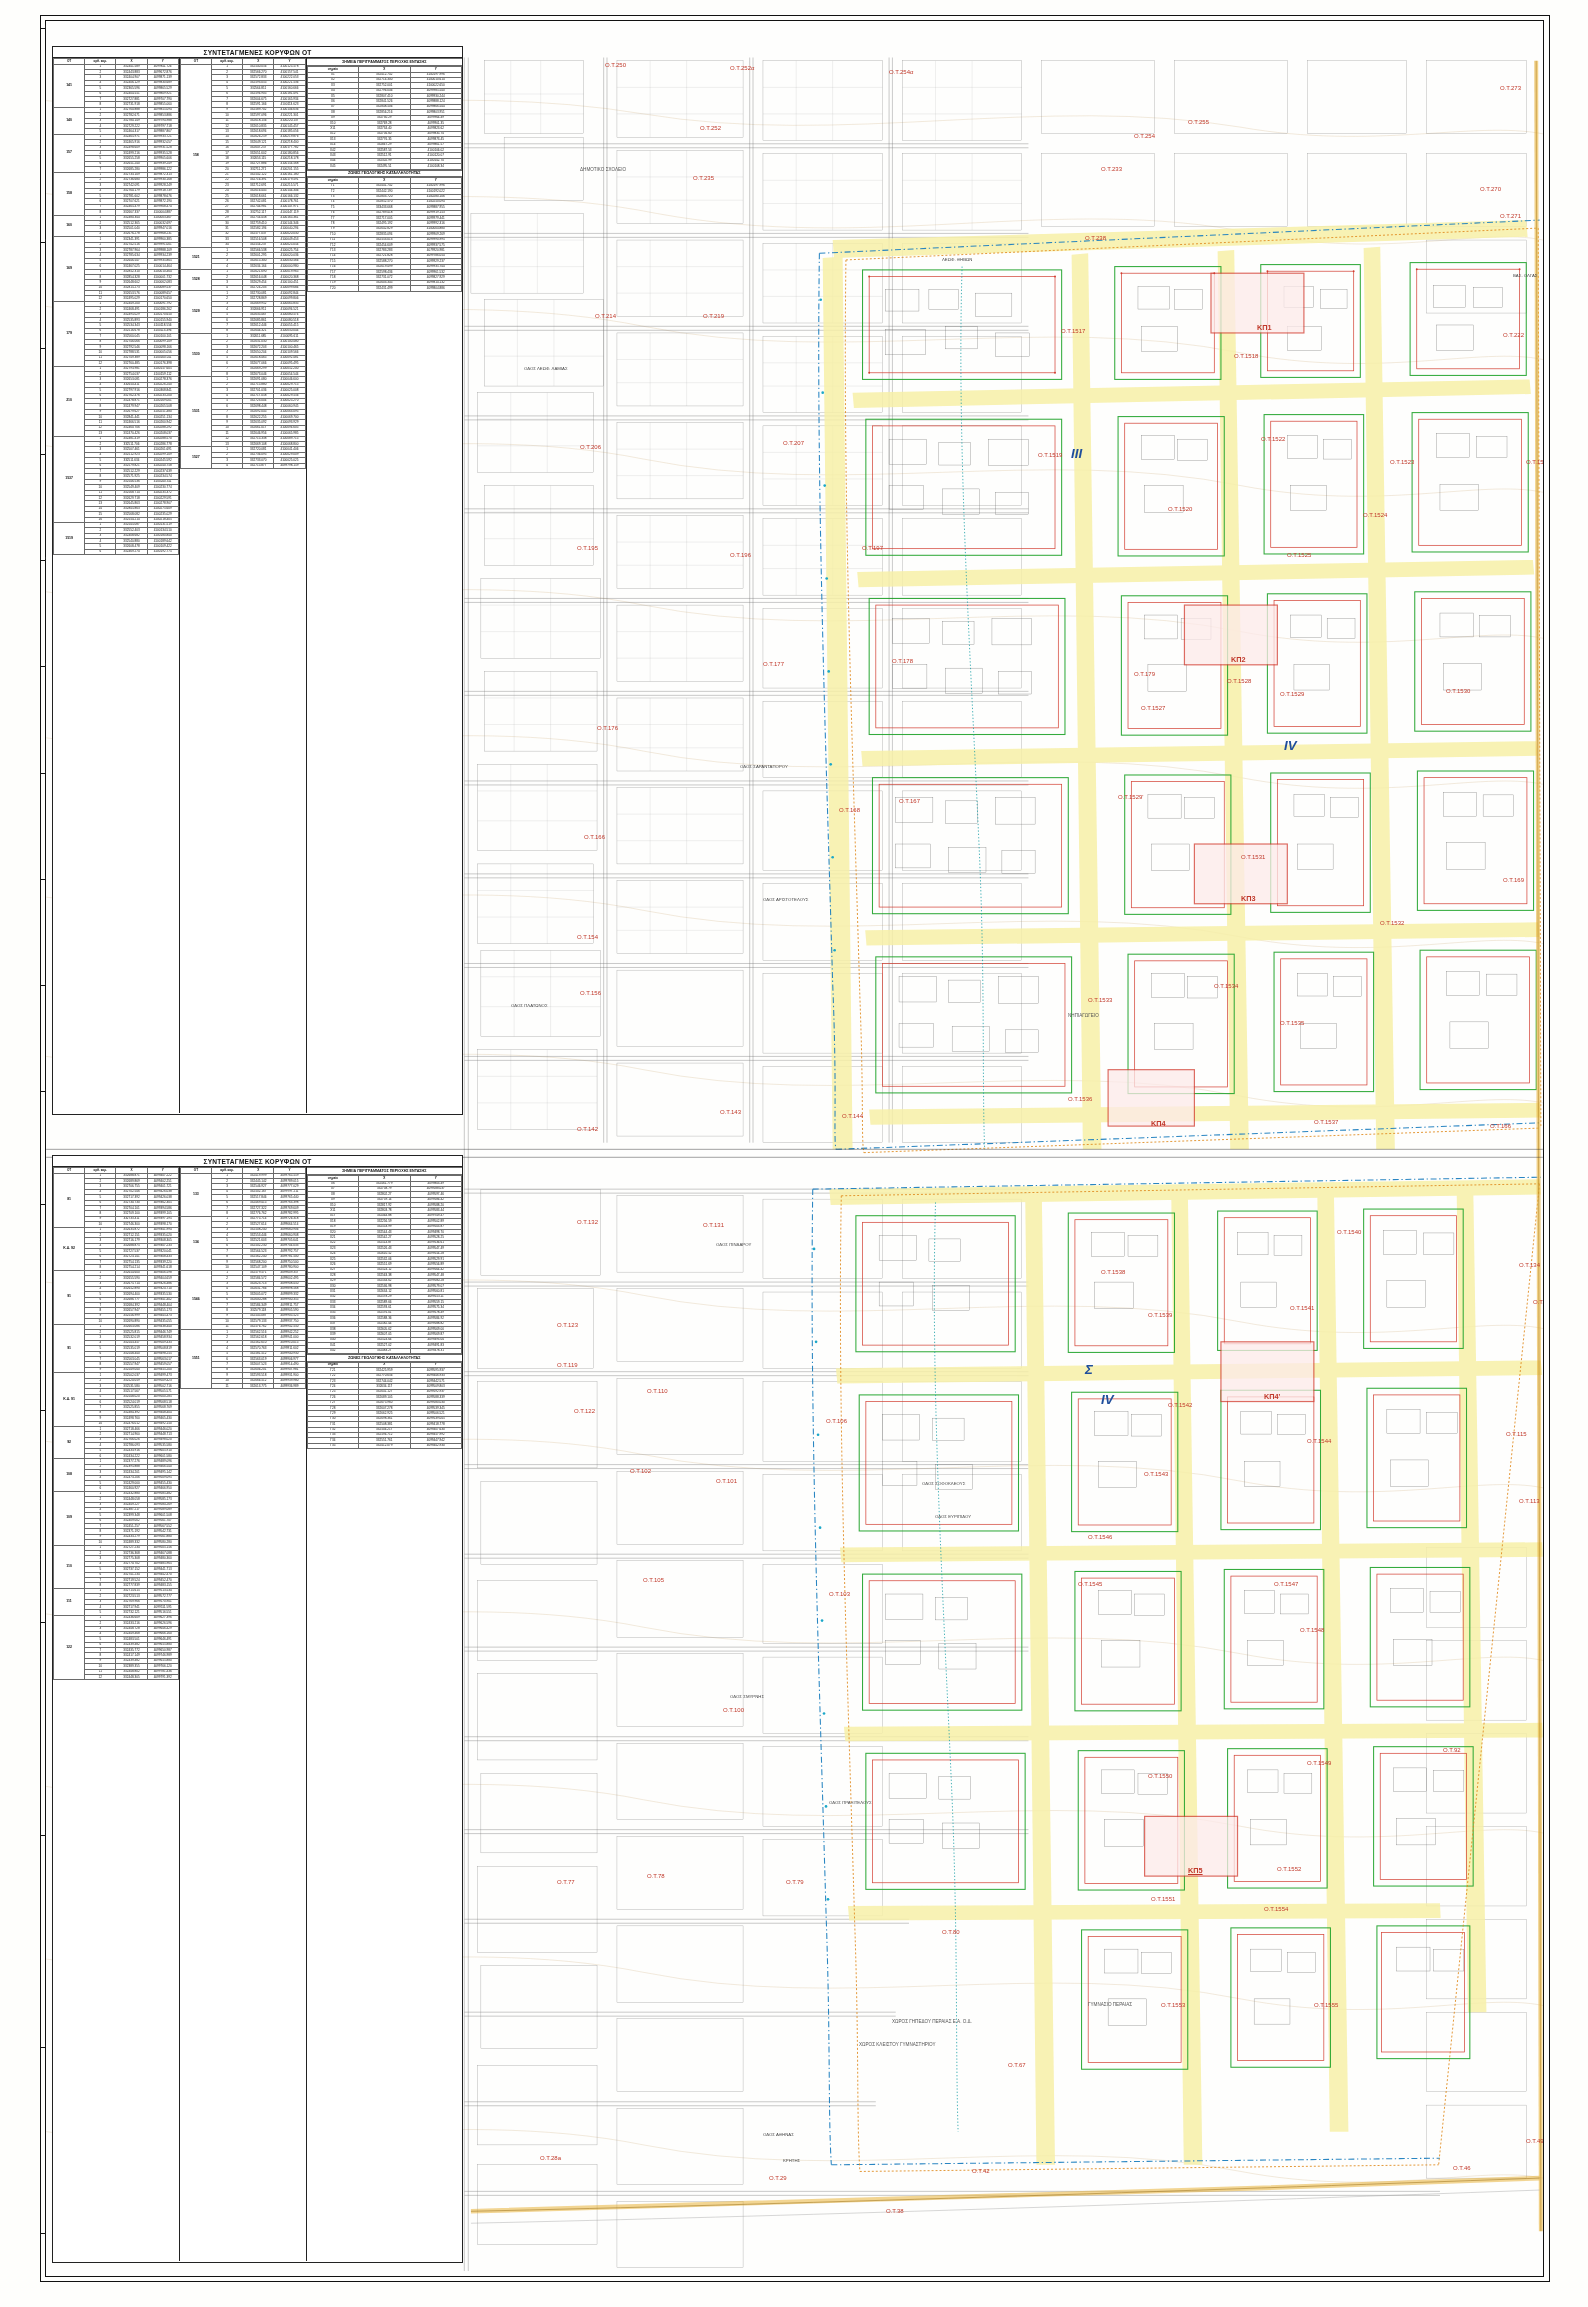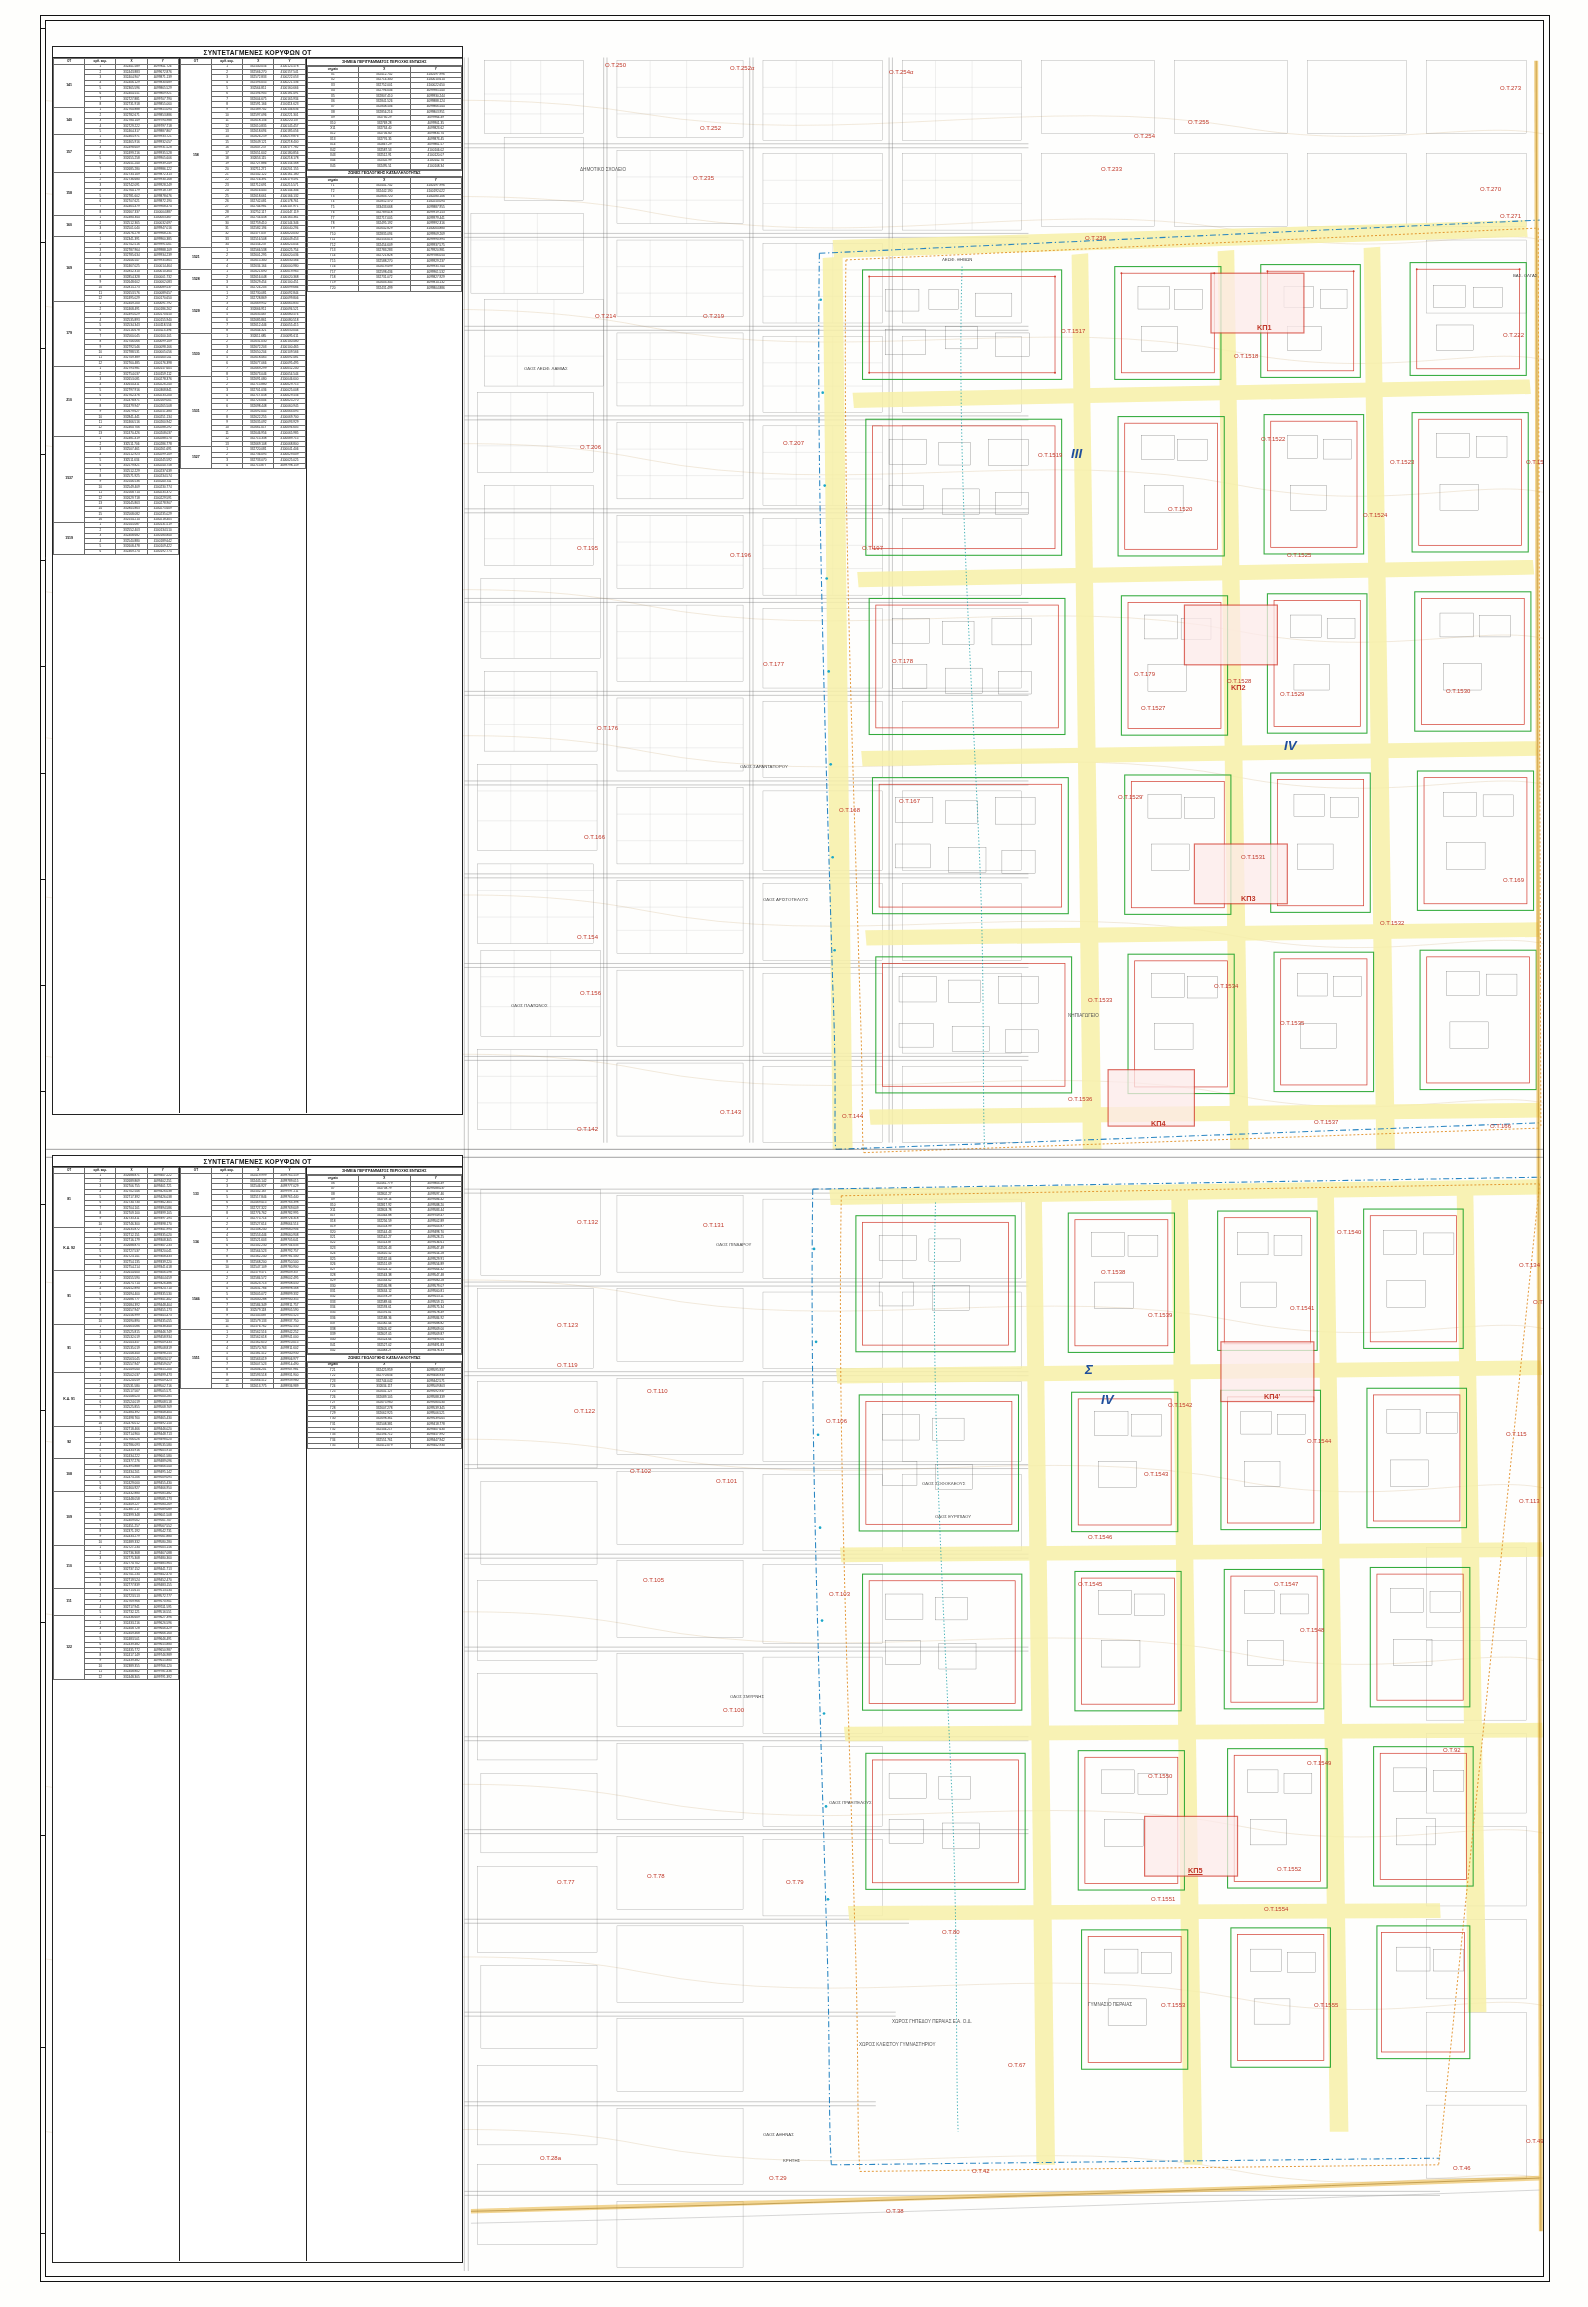--- a/index.html
+++ b/index.html
@@ -810,21 +810,21 @@
         <div class="ot-label" style="left: 1480px; top: 2117px;">Ο.Τ.49</div>
         <div class="ot-label" style="left: 1407px; top: 2144px;">Ο.Τ.46</div>
         <div class="ot-label" style="left: 494px; top: 2134px;">Ο.Τ.28a</div>
         <div class="ot-label" style="left: 723px; top: 2154px;">Ο.Τ.29</div>
         <div class="ot-label" style="left: 840px; top: 2187px;">Ο.Τ.38</div>
         <div class="ot-label" style="left: 926px; top: 2147px;">Ο.Τ.42</div>
         <div class="ot-label" style="left: 747px; top: 2253px;">Ο.Τ.34</div>
       </div>
     <div id="kpLabels">
         <div class="kp-label" style="left: 1211px; top: 302px;">ΚΠ1</div>
-        <div class="kp-label" style="left: 1185px; top: 662px;">ΚΠ2</div>
+        <div class="kp-label" style="left: 1185px; top: 634px;">ΚΠ2</div>
         <div class="kp-label" style="left: 1195px; top: 873px;">ΚΠ3</div>
         <div class="kp-label" style="left: 1105px; top: 1098px;">ΚΠ4</div>
         <div class="kp-label" style="left: 1218px; top: 1371px;">ΚΠ4'</div>
         <div class="kp-label" style="left: 1142px; top: 1845px; text-decoration: underline;">ΚΠ5</div>
       </div>
     <div id="romLabels">
         <div class="rom-label" style="left: 1025px; top: 425px;">III</div>
         <div class="rom-label" style="left: 1238px; top: 717px;">IV</div>
         <div class="rom-label" style="left: 1055px; top: 1371px;">IV</div>
         <div class="rom-label" style="left: 1039px; top: 1341px;">Σ</div>

